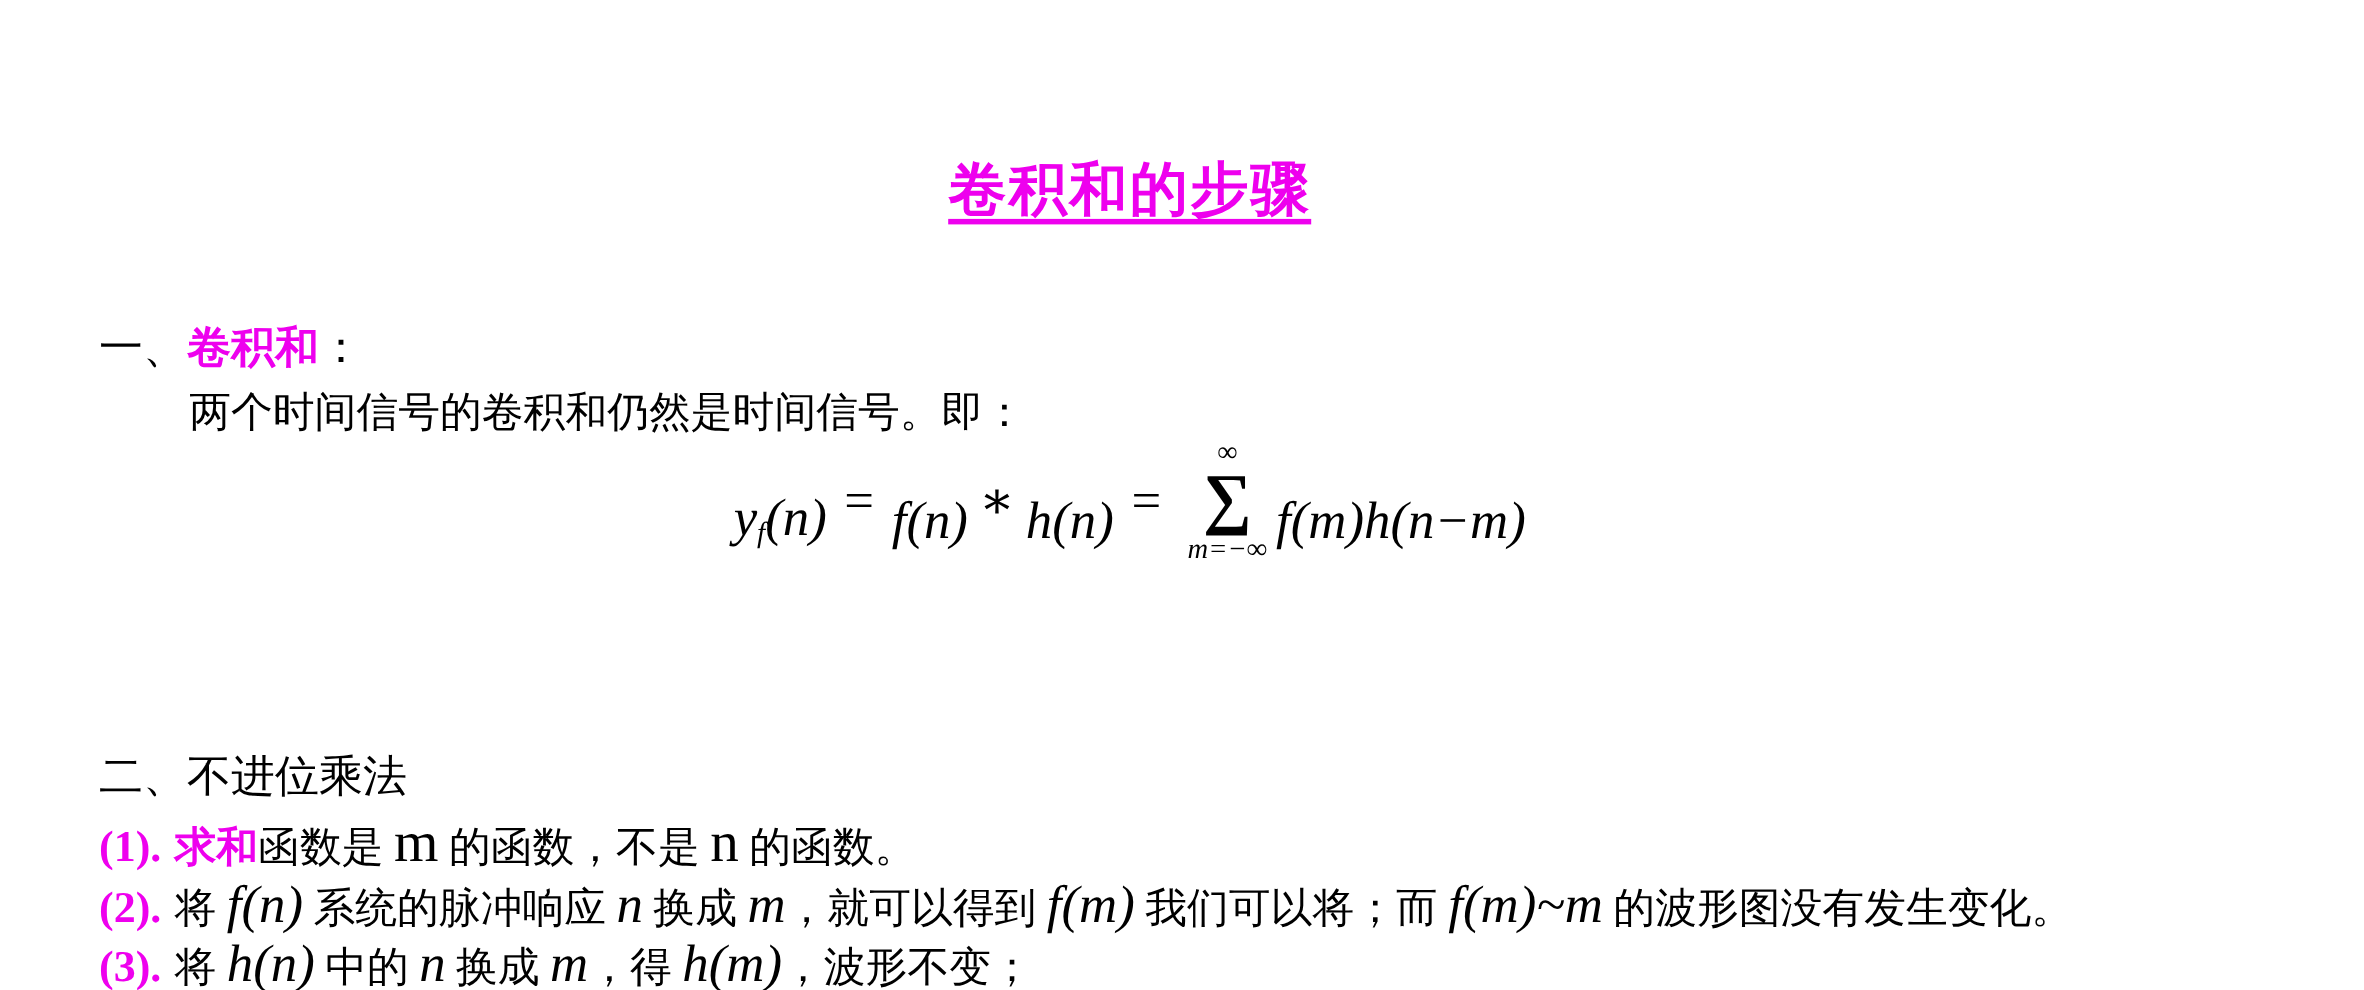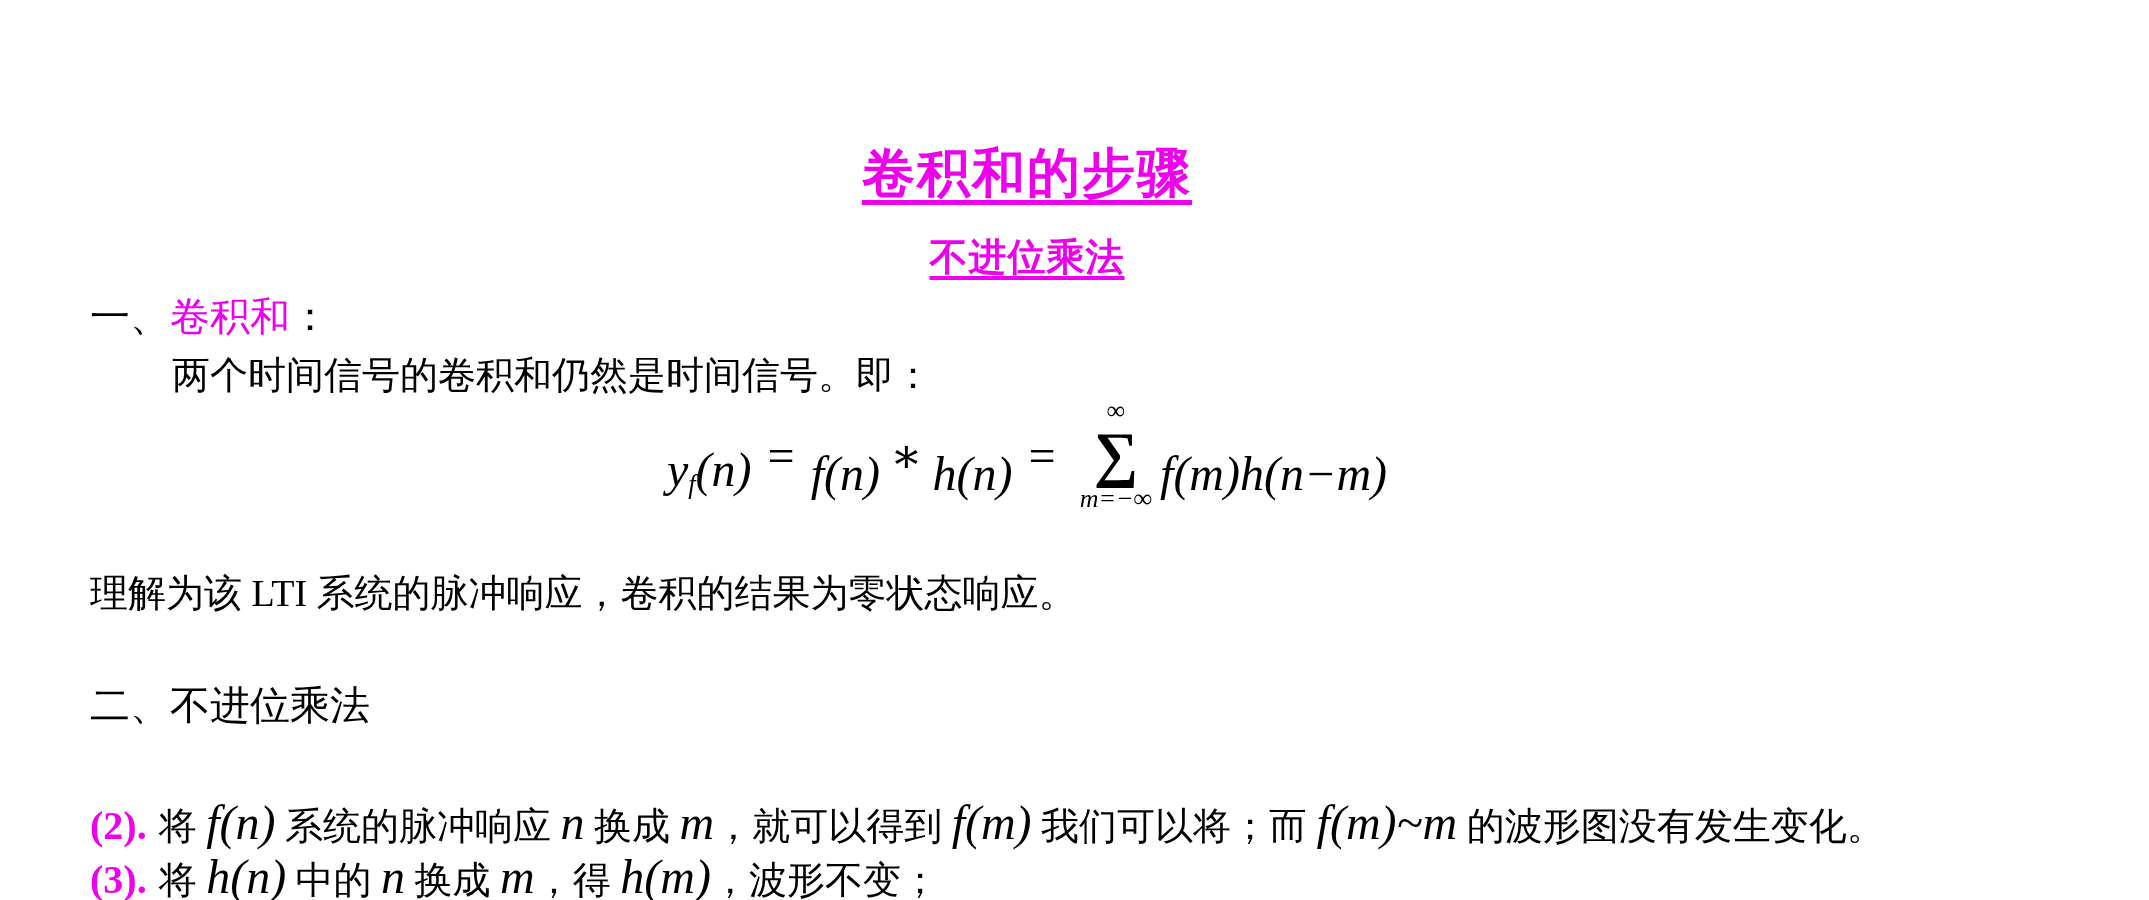--- a/index.html
+++ b/index.html
@@ -24,21 +24,21 @@
     font-size:38px; line-height:46px; color:var(--accent);
     text-decoration:underline; text-decoration-thickness:4px; text-underline-offset:6px;
     letter-spacing:1px;
   }
 
   .h40 { font-size:40px; line-height:48px; }
   .t38 { font-size:38px; line-height:50px; }
 
   .hmag {
     font-family:"Liberation Sans","DejaVu Sans",sans-serif;
-    font-weight:normal; color:var(--accent);margin-top:42px;
+    font-weight:bold; color:var(--accent);margin-top:42px;
   }
   .inum {
     color:var(--accent); font-weight:bold; font-size:40px; margin-right:12px;
   }
   .vup { font-size:52px; }                     
   .vit { font-size:48px; font-style:italic; }  
 
   
   .formula {
     display:inline-flex; align-items:center; font-size:48px;
@@ -56,23 +56,20 @@
 </style>
 </head>
 <body>
 
 <div class="page">
 
   <div class="centerbox" style="top:142px">
     <span class="title">卷积和的步骤</span>
   </div>
 
-  <div class="centerbox" style="top:234px">
-    <span class="subtitle">不进位乘法</span>
-  </div>
 
   <div class="row h40" style="top:292px;left:90px">
     <span>一、</span><span class="hmag">卷积和</span><span>：</span>
   </div>
 
   <div class="row t38" style="top:350px;left:172px">
     <span>两个时间信号的卷积和仍然是时间信号。即：</span>
   </div>
 
   <div class="centerbox" style="top:398px">
@@ -85,28 +82,28 @@
       <span class="op">=</span>
       <span class="sum-stack">
         <span class="sum-upper">∞</span>
         <span class="sum-sigma">∑</span>
         <span class="sum-lower">m=−∞</span>
       </span>
       <span class="fchunk it">f(m)h(n−m)</span>
     </span>
   </div>
 
-  <div class="row t38" style="top:568px;left:90px">
-    <span>理解为该 LTI 系统的脉冲响应，卷积的结果为零状态响应。</span>
-  </div>
 
   <div class="row h40" style="top:682px;left:90px">
     <span>二、不进位乘法</span>
   </div>
 
+  <div class="row t38" style="top:742px;left:90px">
+    <span class="inum">(1).</span><span class="hmag">求和</span><span>函数是 </span><span class="vup">m</span><span> 的函数，不是 </span><span class="vup">n</span><span> 的函数。</span>
+  </div>
 
   <div class="row t38" style="top:798px;left:90px">
     <span class="inum">(2).</span><span>将 </span><span class="vit">f(n)</span><span> 系统的脉冲响应 </span><span class="vit">n</span><span> 换成 </span><span class="vit">m</span><span>，就可以得到 </span><span class="vit">f(m)</span><span> 我们可以将；而 </span><span class="vit">f(m)~m</span><span> 的波形图没有发生变化。</span>
   </div>
 
   <div class="row t38" style="top:852px;left:90px">
     <span class="inum">(3).</span><span>将 </span><span class="vit">h(n)</span><span> 中的 </span><span class="vit">n</span><span> 换成 </span><span class="vit">m</span><span>，得 </span><span class="vit">h(m)</span><span>，波形不变；</span>
   </div>
 
 </div>

